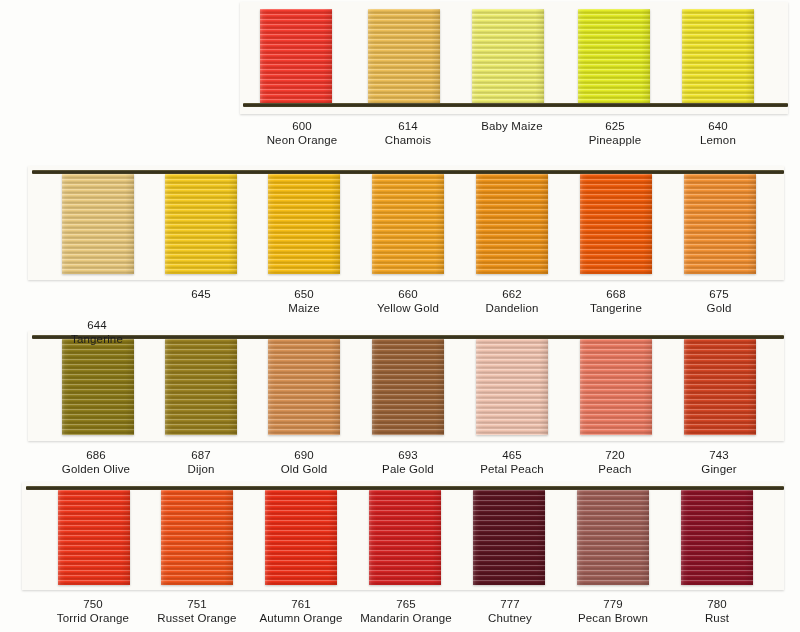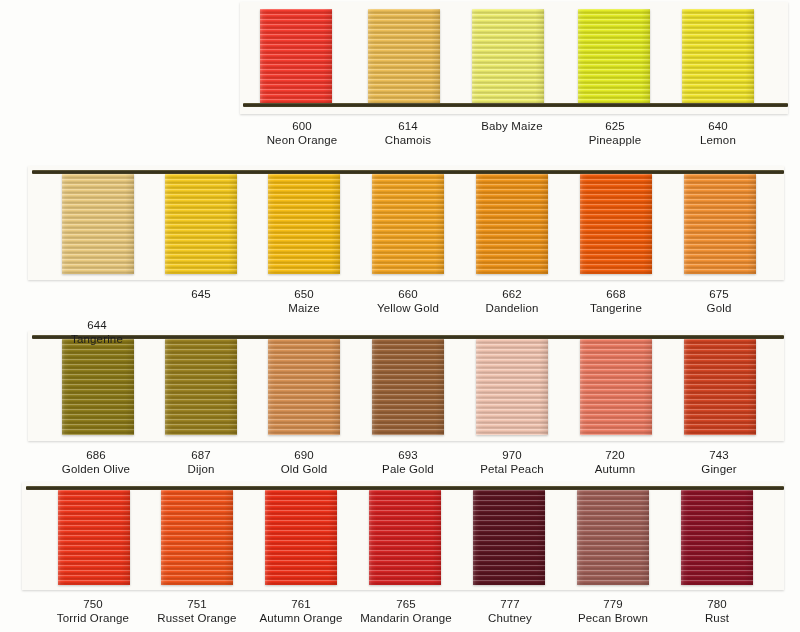--- a/index.html
+++ b/index.html
@@ -247,26 +247,26 @@
         </div>
         <div class="label" style="top: 449px; left: 214px; width: 180px;">
           <span class="code">690</span>
           <span class="name">Old Gold</span>
         </div>
         <div class="label" style="top: 449px; left: 318px; width: 180px;">
           <span class="code">693</span>
           <span class="name">Pale Gold</span>
         </div>
         <div class="label" style="top: 449px; left: 422px; width: 180px;">
-          <span class="code">970</span>
+          <span class="code">465</span>
           <span class="name">Petal Peach</span>
         </div>
         <div class="label" style="top: 449px; left: 525px; width: 180px;">
           <span class="code">720</span>
-          <span class="name">Autumn</span>
+          <span class="name">Peach</span>
         </div>
         <div class="label" style="top: 449px; left: 629px; width: 180px;">
           <span class="code">743</span>
           <span class="name">Ginger</span>
         </div>
       </div>
     </div>
     <div class="row" style="top: 0px; height: 632px;">
       <div class="row-inner">
         <div class="card" style="left: 22px; top: 482px; width: 762px; height: 108px;"></div>

